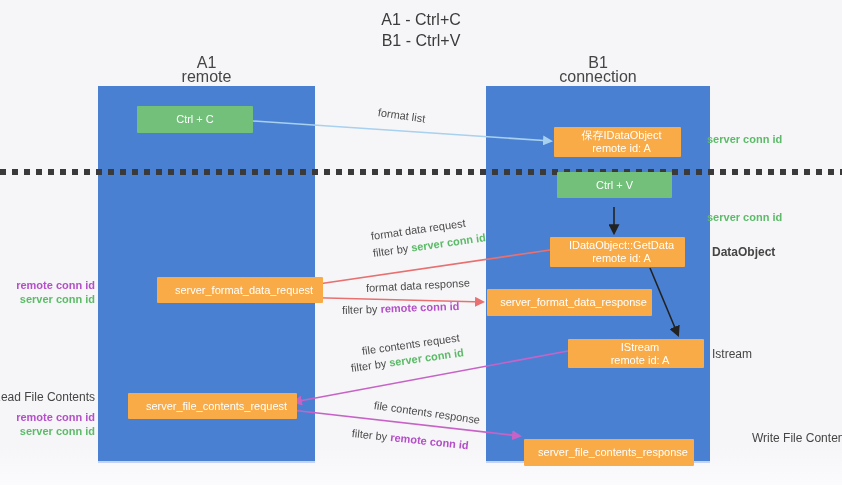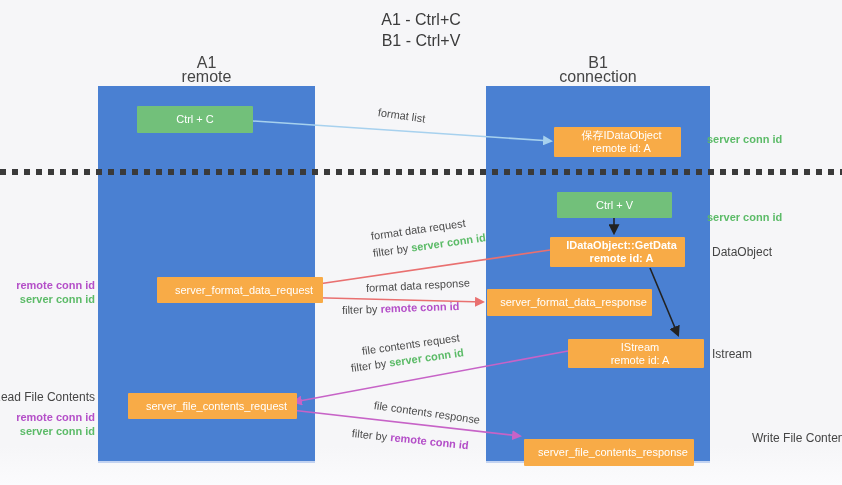--- a/index.html
+++ b/index.html
@@ -87,24 +87,24 @@
     <line class="l-magenta" x1="291" y1="410" x2="520" y2="436" marker-end="url(#ah-magenta)"></line>
   </svg>
 
   <div class="node green" style="left:137px;top:106px;width:116px;height:27px;">
     <div>Ctrl + C</div>
   </div>
   <div class="node orange" style="left:554px;top:127px;width:119px;height:30px;">
     <div>保存IDataObject</div>
     <div>remote id: A</div>
   </div>
-  <div class="node green" style="left:557px;top:192px;width:115px;height:26px;">
+  <div class="node green" style="left:557px;top:172px;width:115px;height:26px;">
     <div>Ctrl + V</div>
   </div>
-  <div class="node orange" style="left:550px;top:237px;width:127px;height:30px;font-weight:bold;">
+  <div class="node orange" style="left:550px;top:237px;width:127px;height:30px;">
     <div>IDataObject::GetData</div>
     <div>remote id: A</div>
   </div>
   <div class="node orange" style="left:128px;top:277px;width:158px;height:26px;margin-left:29px;">
     <div>server_format_data_request</div>
   </div>
   <div class="node orange" style="left:487px;top:289px;width:157px;height:27px;">
     <div>server_format_data_response</div>
   </div>
   <div class="node orange" style="left:568px;top:339px;width:128px;height:29px;">
@@ -141,21 +141,21 @@
   </div>
   <div class="flabel" style="left:374px;top:399px;transform:rotate(8deg);">
     <span>file contents response</span>
   </div>
   <div class="flabel" style="left:352px;top:427px;transform:rotate(6deg);">
     <span>filter by </span><span class="purple">remote conn id</span>
   </div>
 
   <div class="side-label green" style="left:707px;top:133px;">server conn id</div>
   <div class="side-label green" style="left:707px;top:211px;">server conn id</div>
-  <div class="side-label plain" style="left:712px;top:245px;">DataObject</div>
+  <div class="side-label plain" style="left:712px;top:245px;font-weight:bold;">DataObject</div>
   <div class="side-label plain" style="left:712px;top:347px;">Istream</div>
   <div class="side-label plain" style="left:752px;top:431px;">Write File Contents</div>
 
   <div class="side-label purple left-col-label" style="top:279px;">remote conn id</div>
   <div class="side-label green left-col-label" style="top:293px;">server conn id</div>
   <div class="side-label plain left-col-label" style="top:390px;">Read File Contents</div>
   <div class="side-label purple left-col-label" style="top:411px;">remote conn id</div>
   <div class="side-label green left-col-label" style="top:425px;">server conn id</div>
 
 </div>

